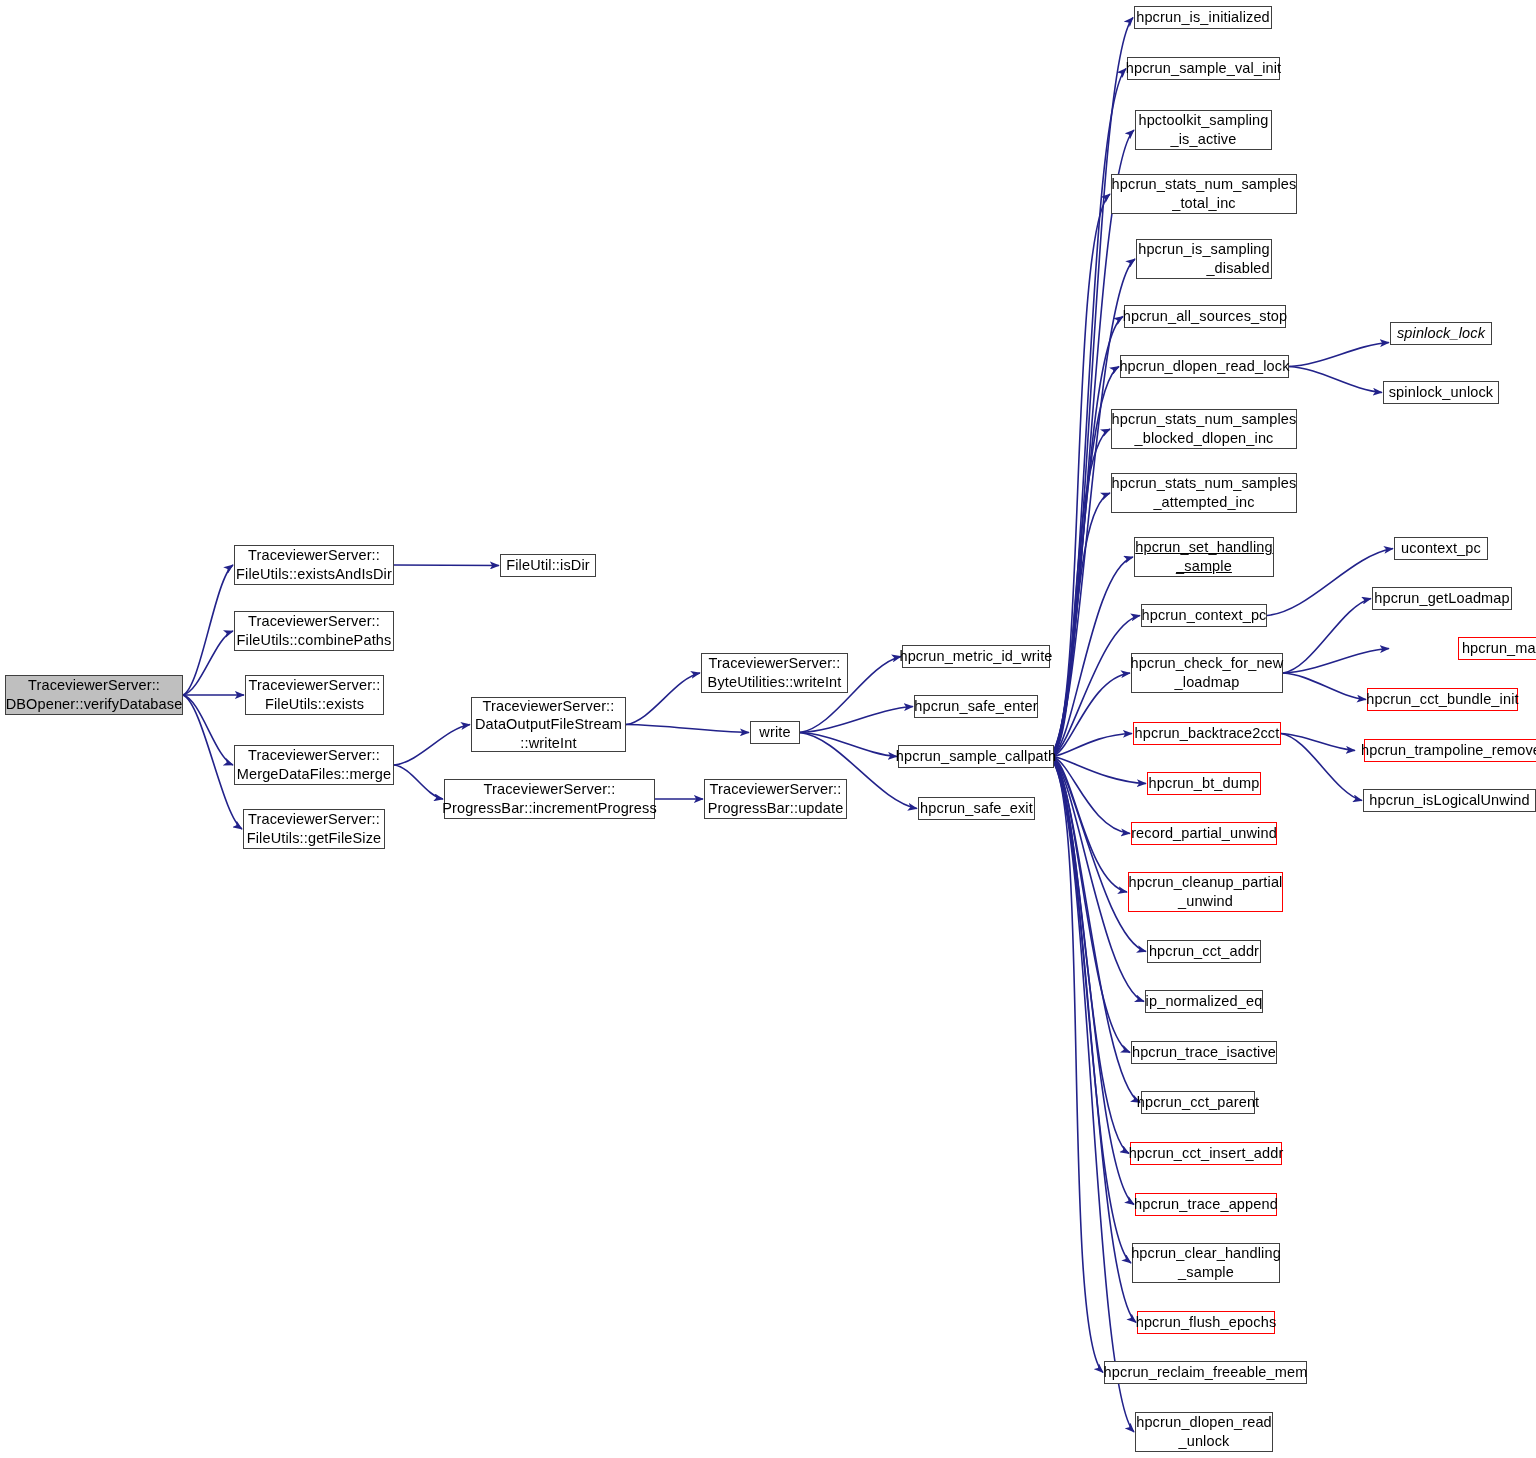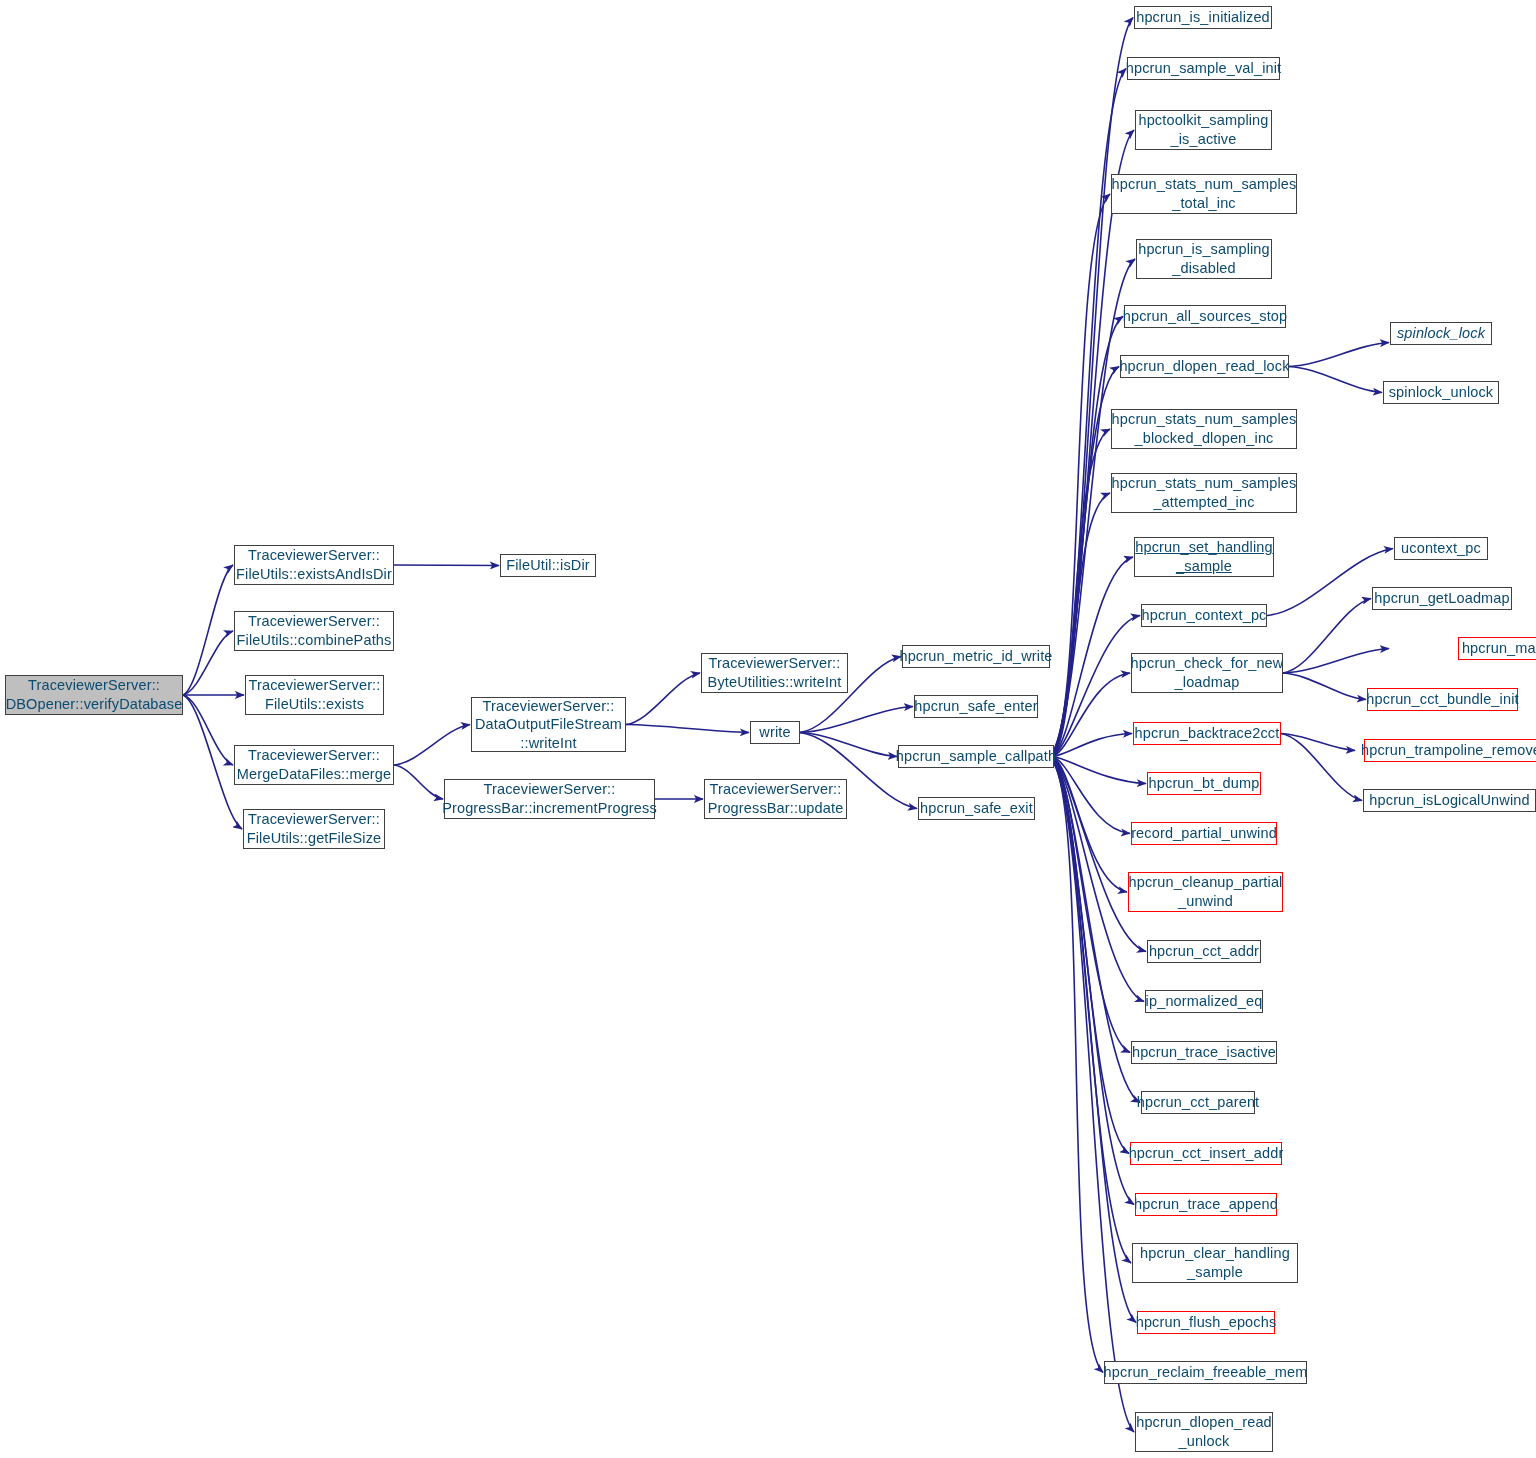--- a/index.html
+++ b/index.html
@@ -25,21 +25,21 @@
   }
   .node {
     position: absolute;
     box-sizing: border-box;
     display: flex;
     align-items: center;
     justify-content: center;
     text-align: center;
     background: #ffffff;
     border: 1px solid #404040;
-    color: #0c4a6e;
+    color: #000000;
     font-size: 14.5px;
     line-height: 1.28;
     white-space: pre-line;
     letter-spacing: 0.01em;
     z-index: 2;
   }
   .node.red {
     border-color: #ff0000;
   }
   .node.root {
@@ -136,21 +136,21 @@
       <div class="node" style="left: 902px; top: 645px; width: 148px; height: 23px;">hpcrun_metric_id_write</div>
       <div class="node" style="left: 914px; top: 695px; width: 124px; height: 23px;">hpcrun_safe_enter</div>
       <div class="node" style="left: 898px; top: 745px; width: 156px; height: 23px;">hpcrun_sample_callpath</div>
       <div class="node" style="left: 918px; top: 797px; width: 117px; height: 23px;">hpcrun_safe_exit</div>
       <div class="node" style="left: 1134px; top: 6px; width: 138px; height: 23px;">hpcrun_is_initialized</div>
       <div class="node" style="left: 1127px; top: 57px; width: 153px; height: 23px;">hpcrun_sample_val_init</div>
       <div class="node" style="left: 1135px; top: 110px; width: 137px; height: 40px;">hpctoolkit_sampling
 _is_active</div>
       <div class="node" style="left: 1111px; top: 174px; width: 186px; height: 40px;">hpcrun_stats_num_samples
 _total_inc</div>
-      <div class="node" style="left: 1136px; top: 239px; width: 136px; height: 40px;">hpcrun_is_sampling
+      <div class="node" style="left: 1136px; top: 239px; width: 136px; height: 40px; text-align: right;">hpcrun_is_sampling
 _disabled</div>
       <div class="node" style="left: 1124px; top: 305px; width: 162px; height: 23px;">hpcrun_all_sources_stop</div>
       <div class="node" style="left: 1120px; top: 355px; width: 169px; height: 23px;">hpcrun_dlopen_read_lock</div>
       <div class="node" style="left: 1111px; top: 409px; width: 186px; height: 40px;">hpcrun_stats_num_samples
 _blocked_dlopen_inc</div>
       <div class="node" style="left: 1111px; top: 473px; width: 186px; height: 40px;">hpcrun_stats_num_samples
 _attempted_inc</div>
       <div class="node" style="left: 1134px; top: 537px; width: 140px; height: 40px; text-decoration: underline;">hpcrun_set_handling
 _sample</div>
       <div class="node" style="left: 1141px; top: 604px; width: 126px; height: 23px;">hpcrun_context_pc</div>
@@ -160,21 +160,21 @@
       <div class="node red" style="left: 1147px; top: 772px; width: 114px; height: 23px;">hpcrun_bt_dump</div>
       <div class="node red" style="left: 1131px; top: 822px; width: 146px; height: 23px;">record_partial_unwind</div>
       <div class="node red" style="left: 1128px; top: 872px; width: 155px; height: 40px;">hpcrun_cleanup_partial
 _unwind</div>
       <div class="node" style="left: 1147px; top: 940px; width: 114px; height: 23px;">hpcrun_cct_addr</div>
       <div class="node" style="left: 1145px; top: 990px; width: 118px; height: 23px;">ip_normalized_eq</div>
       <div class="node" style="left: 1131px; top: 1041px; width: 146px; height: 23px;">hpcrun_trace_isactive</div>
       <div class="node" style="left: 1141px; top: 1091px; width: 114px; height: 23px;">hpcrun_cct_parent</div>
       <div class="node red" style="left: 1130px; top: 1142px; width: 152px; height: 23px;">hpcrun_cct_insert_addr</div>
       <div class="node red" style="left: 1135px; top: 1193px; width: 142px; height: 23px;">hpcrun_trace_append</div>
-      <div class="node" style="left: 1132px; top: 1243px; width: 166px; height: 40px;">hpcrun_clear_handling
+      <div class="node" style="left: 1132px; top: 1243px; width: 148px; height: 40px;">hpcrun_clear_handling
 _sample</div>
       <div class="node red" style="left: 1137px; top: 1311px; width: 138px; height: 23px;">hpcrun_flush_epochs</div>
       <div class="node" style="left: 1104px; top: 1361px; width: 203px; height: 23px;">hpcrun_reclaim_freeable_mem</div>
       <div class="node" style="left: 1135px; top: 1412px; width: 138px; height: 40px;">hpcrun_dlopen_read
 _unlock</div>
       <div class="node" style="left: 1390px; top: 322px; width: 102px; height: 23px; font-style: italic;">spinlock_lock</div>
       <div class="node" style="left: 1383px; top: 381px; width: 116px; height: 23px;">spinlock_unlock</div>
       <div class="node" style="left: 1394px; top: 537px; width: 94px; height: 23px;">ucontext_pc</div>
       <div class="node" style="left: 1372px; top: 587px; width: 140px; height: 23px;">hpcrun_getLoadmap</div>
       <div class="node red" style="left: 1458px; top: 637px; width: 104px; height: 23px;">hpcrun_malloc</div>

